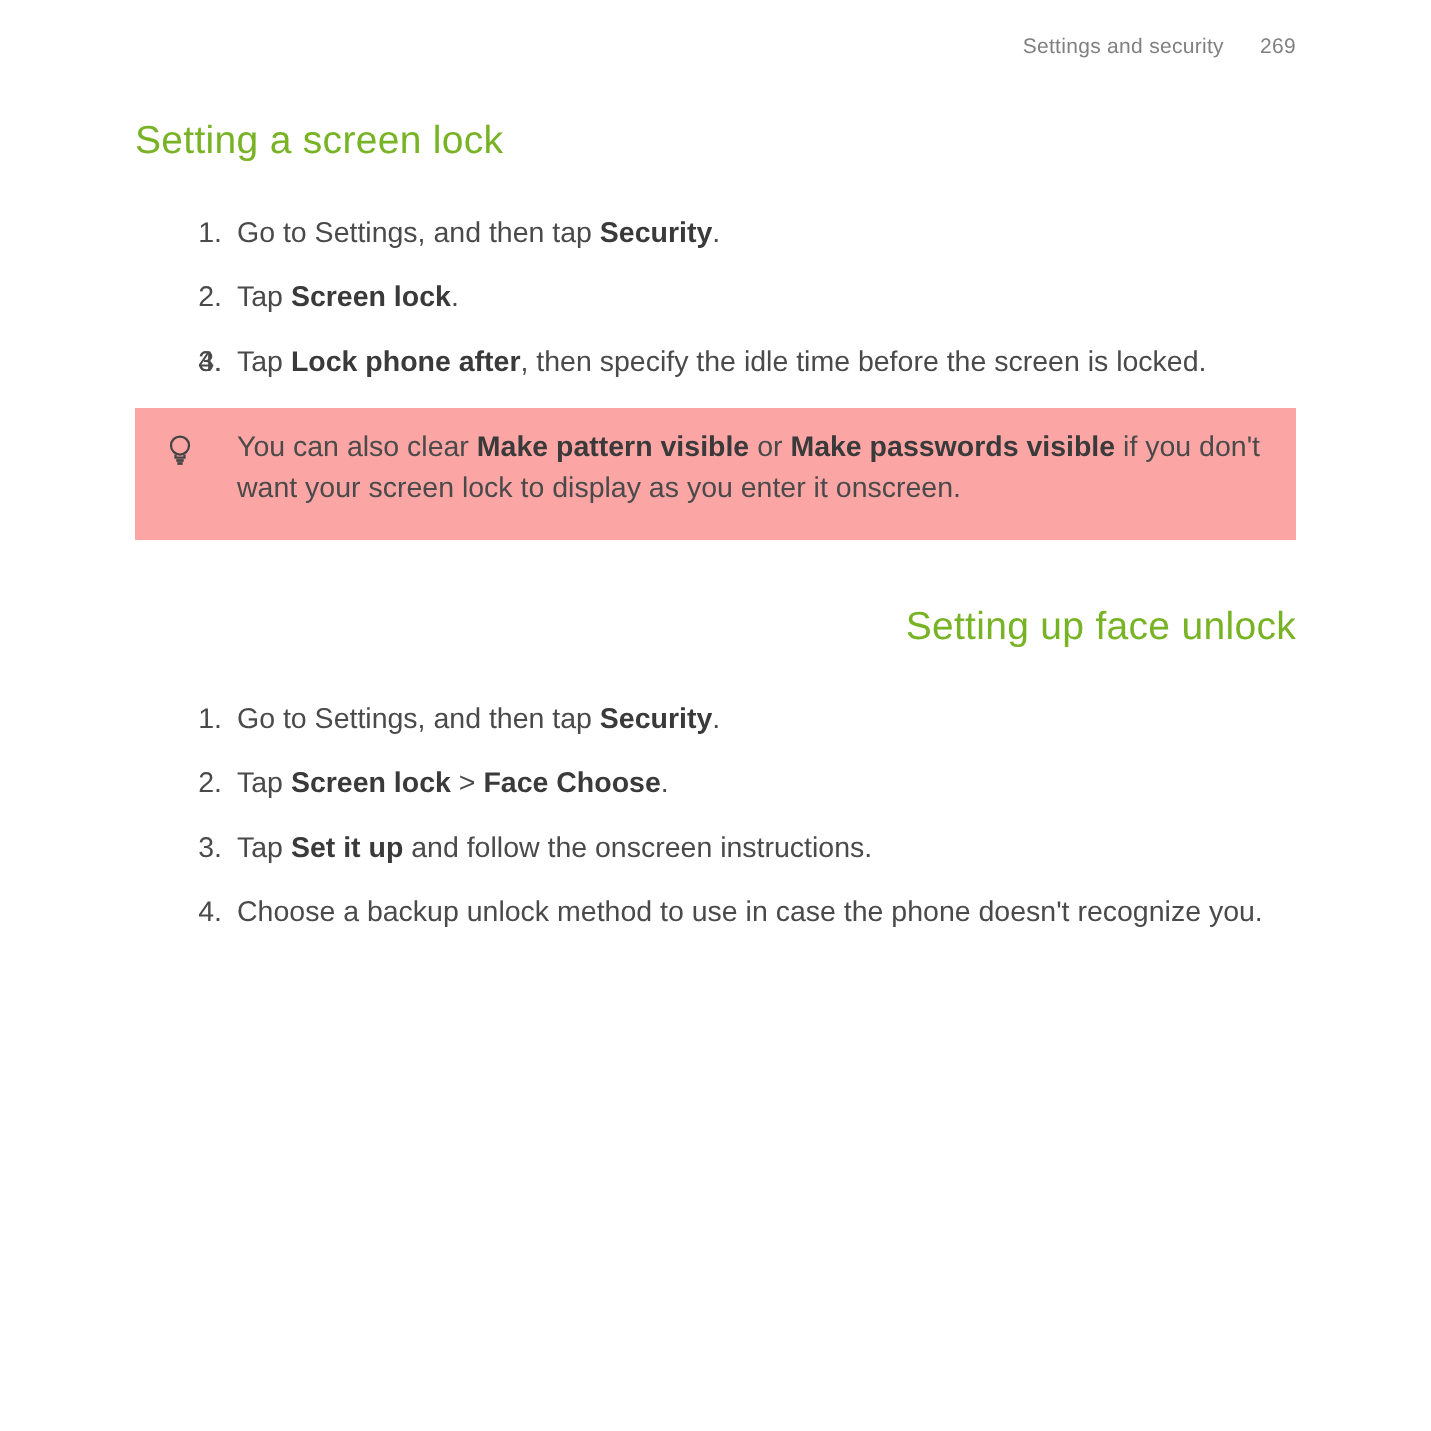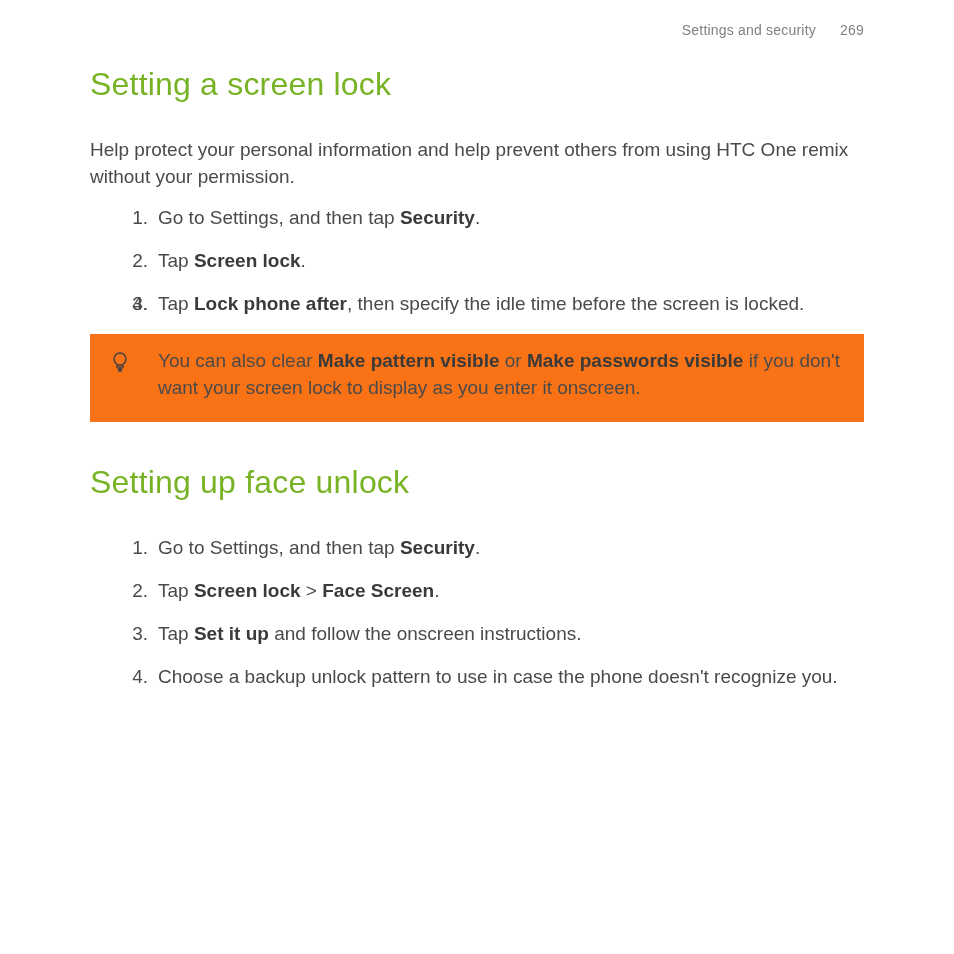--- a/index.html
+++ b/index.html
@@ -13,36 +13,37 @@
   .page {
     box-sizing: border-box;
     width: 954px;
     padding: 22px 90px 60px 90px;
     min-height: 954px;
   }
   .header-meta {
     font-size: 14px;
     color: #808080;
     text-align: right;
-    margin-bottom: 28px;
+    margin-bottom: 40px;
     letter-spacing: 0.2px;
   }
   .header-meta .page-num {
     display: inline-block;
     margin-left: 20px;
   }
   h2.section-title {
     color: #78b326;
     font-weight: 500;
-    font-size: 32px;
+    font-size: 26px;
     margin: 0 0 34px 0;
     letter-spacing: 0.2px;
   }
   h2.section-title.second {
     margin-top: 42px;
+    text-align: right;
   }
   p.body-text {
     font-size: 19px;
     line-height: 1.42;
     margin: 0 0 14px 0;
     color: #4a4a4a;
   }
   ol.steps {
     list-style: none;
     margin: 14px 0 0 0;
@@ -62,21 +63,21 @@
     top: 0;
     width: 30px;
     text-align: right;
     font-variant-numeric: tabular-nums;
   }
   .bold {
     font-weight: 700;
     color: #3a3a3a;
   }
   .tip-box {
-    background: #f97316;
+    background: #fca5a5;
     margin: 12px 0 0 0;
     padding: 14px 18px 20px 68px;
     position: relative;
     font-size: 19px;
     line-height: 1.42;
     color: #4a4a4a;
   }
   .tip-box .tip-icon {
     position: absolute;
     left: 18px;
@@ -90,21 +91,20 @@
 
 <div class="page">
 
   <div class="header-meta">
     <span>Settings and security</span>
     <span class="page-num">269</span>
   </div>
 
   <h2 class="section-title">Setting a screen lock</h2>
 
-  <p class="body-text">Help protect your personal information and help prevent others from using HTC One remix without your permission.</p>
 
   <ol class="steps">
     <li>
       <span class="num">1.</span>
       <span>Go to Settings, and then tap </span><span class="bold">Security</span><span>.</span>
     </li>
     <li>
       <span class="num">2.</span>
       <span>Tap </span><span class="bold">Screen lock</span><span>.</span>
     </li>
@@ -132,25 +132,25 @@
   <h2 class="section-title second">Setting up face unlock</h2>
 
 
   <ol class="steps">
     <li>
       <span class="num">1.</span>
       <span>Go to Settings, and then tap </span><span class="bold">Security</span><span>.</span>
     </li>
     <li>
       <span class="num">2.</span>
-      <span>Tap </span><span class="bold">Screen lock</span><span> &gt; </span><span class="bold">Face Screen</span><span>.</span>
+      <span>Tap </span><span class="bold">Screen lock</span><span> &gt; </span><span class="bold">Face Choose</span><span>.</span>
     </li>
     <li>
       <span class="num">3.</span>
       <span>Tap </span><span class="bold">Set it up</span><span> and follow the onscreen instructions.</span>
     </li>
     <li>
       <span class="num">4.</span>
-      <span>Choose a backup unlock pattern to use in case the phone doesn't recognize you.</span>
+      <span>Choose a backup unlock method to use in case the phone doesn't recognize you.</span>
     </li>
   </ol>
 
 </div>
 
 </body></html>

